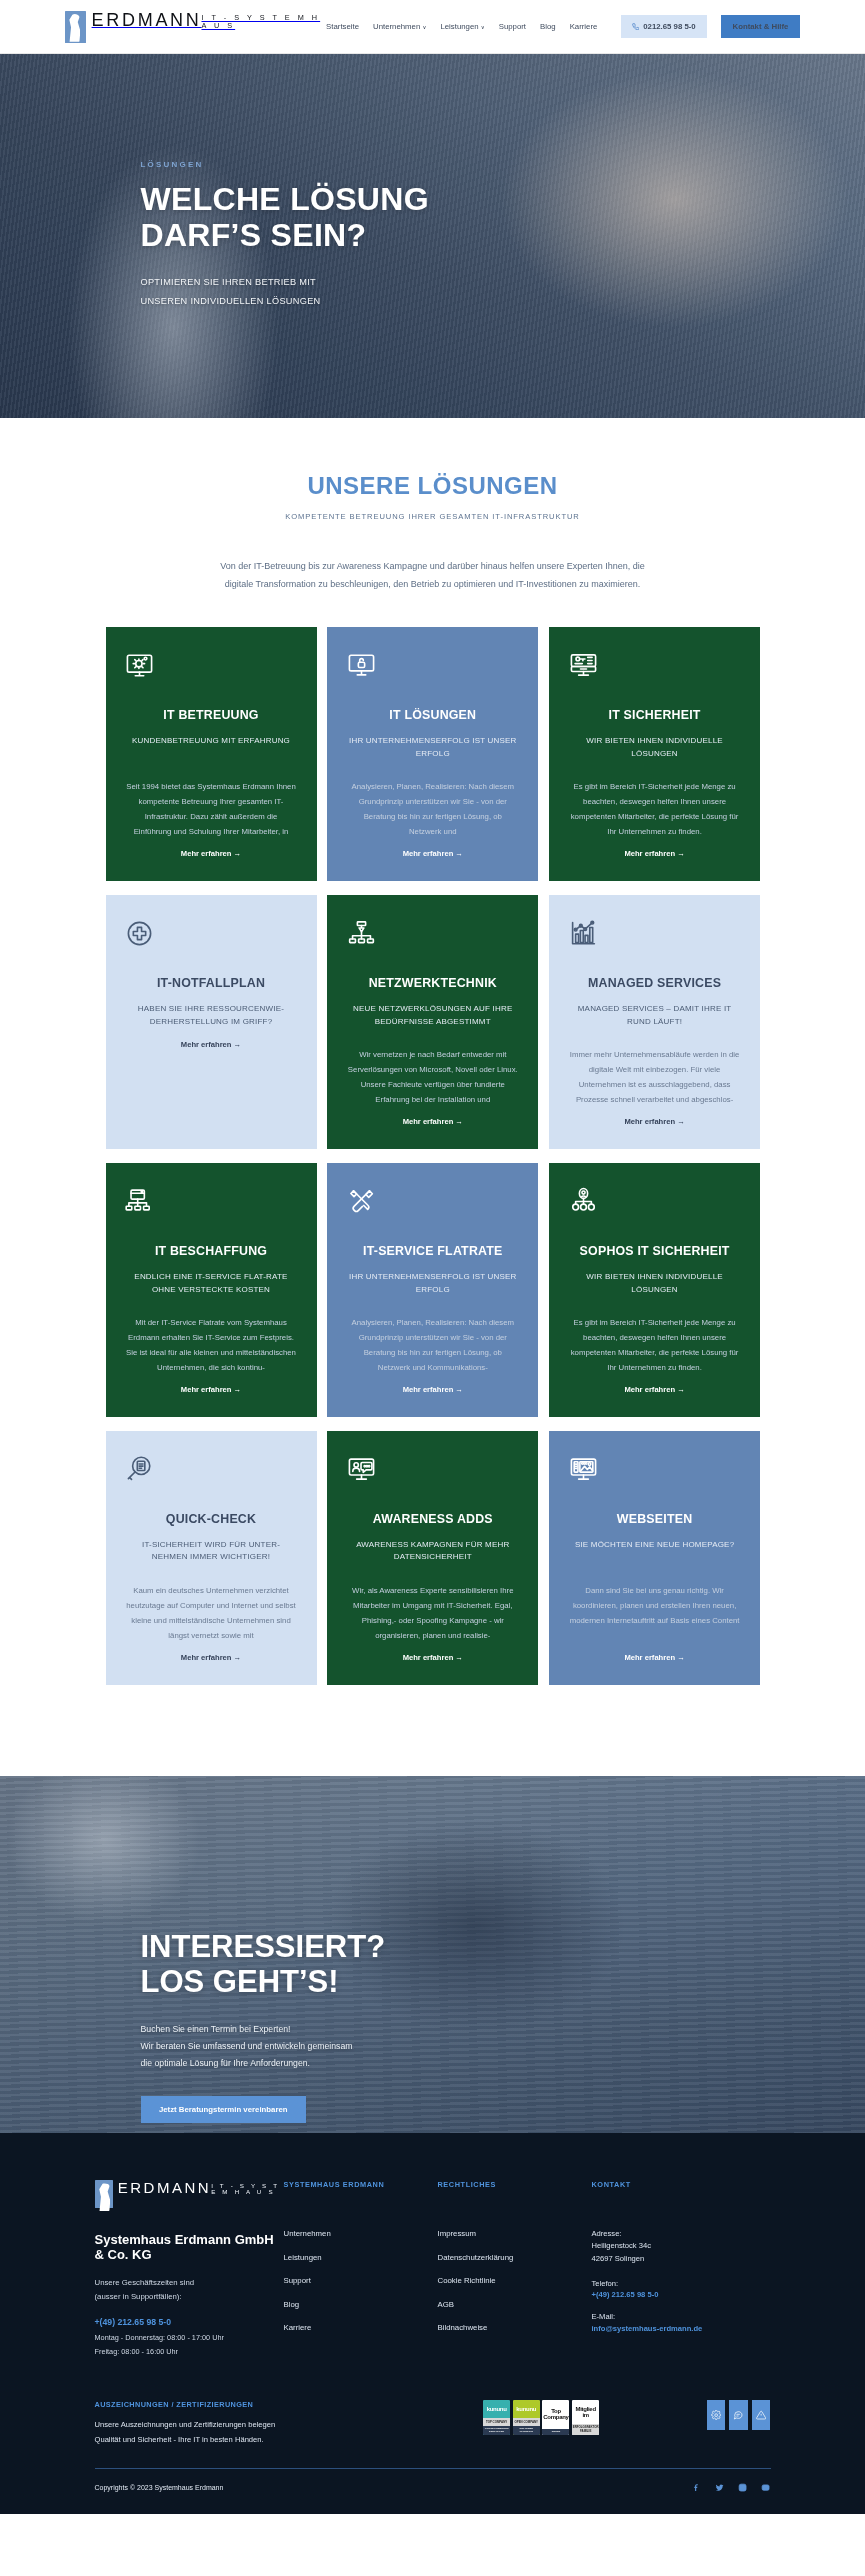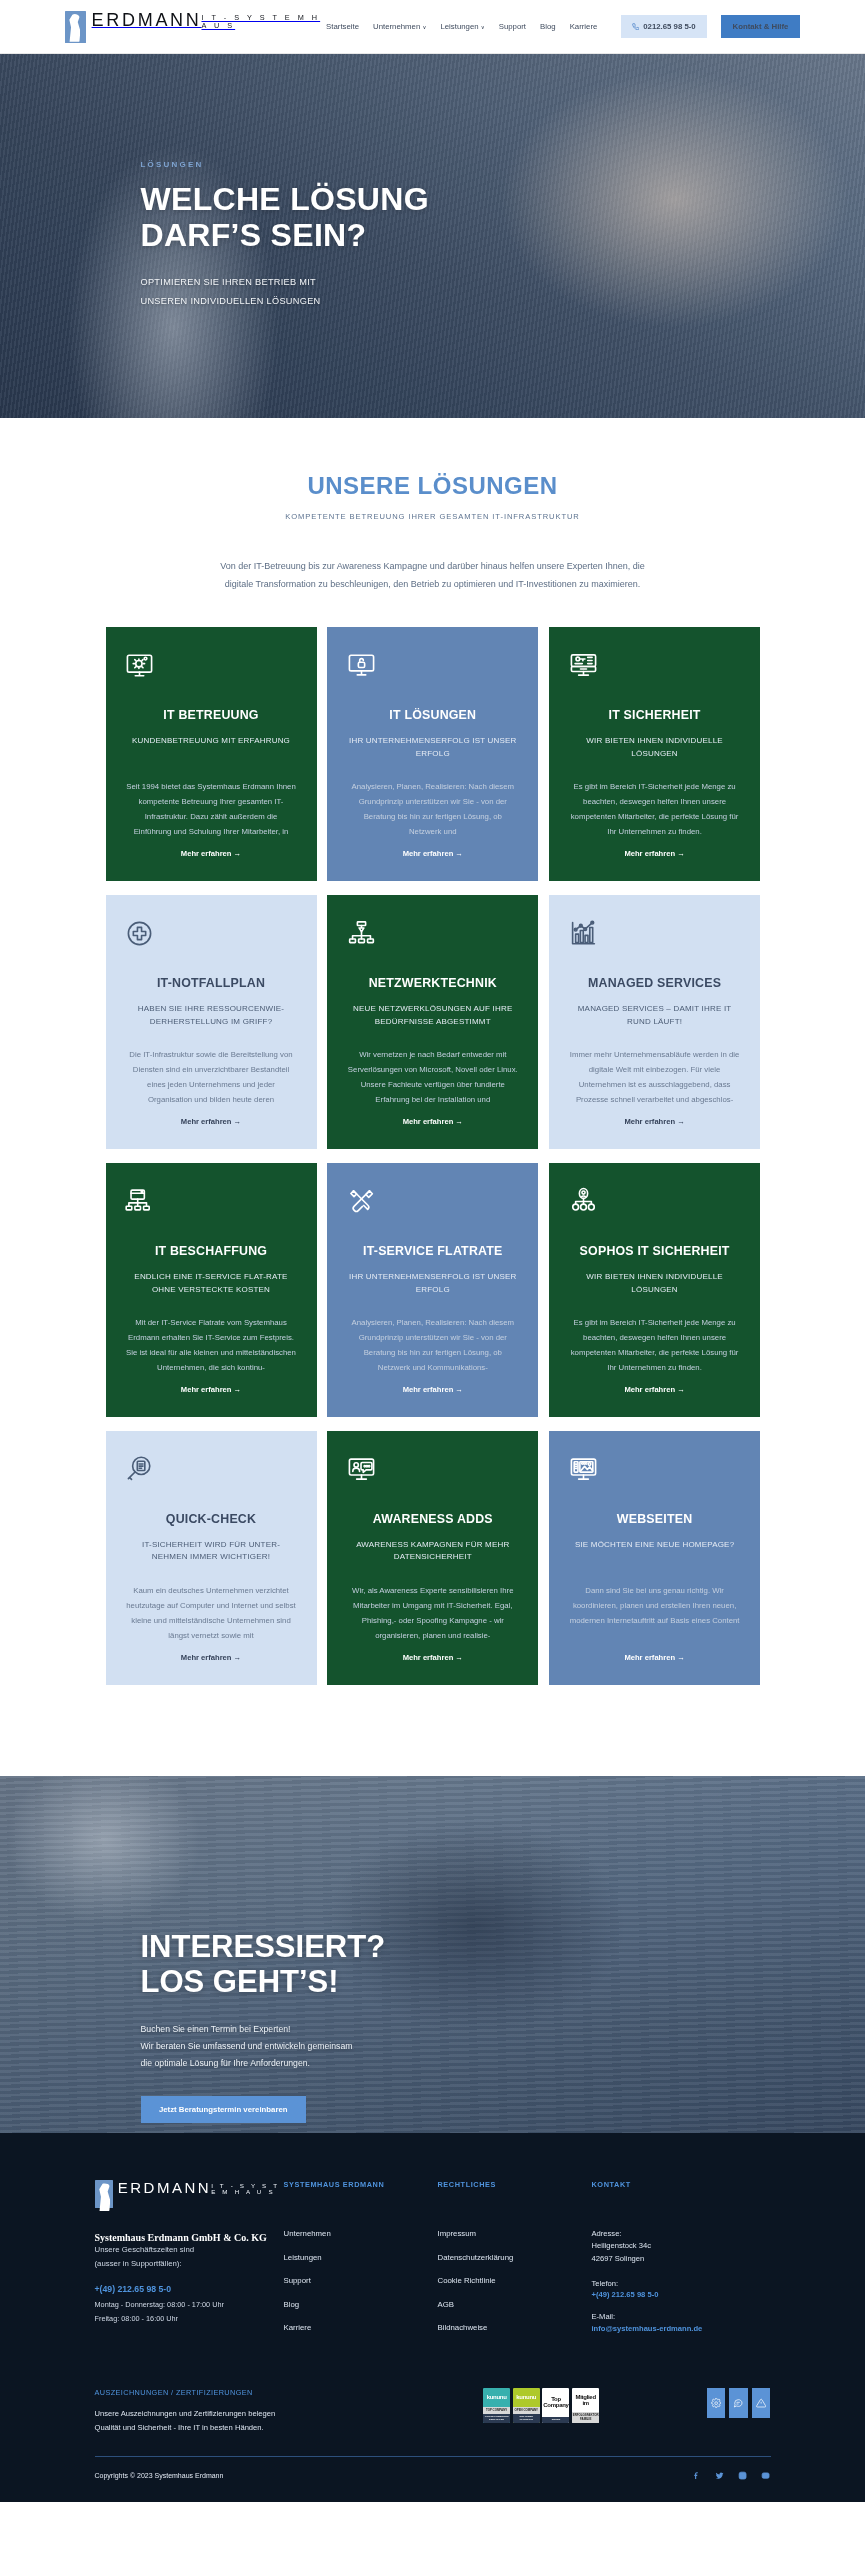--- a/index.html
+++ b/index.html
@@ -127,34 +127,34 @@
   }
 
   
   footer.site-footer{background:#0b1522;color:#dbe3ee;padding:47px 0 0;}
   .f-inner{width:676px;margin:0 auto;}
   .f-cols{display:grid;grid-template-columns:189px 154px 154px 1fr;gap:0;}
   .f-logo{display:flex;align-items:flex-start;gap:4.9px;margin-bottom:24px;}
   .f-logo .logo-mark{width:18.4px;height:28px;}
   .f-logo .logo-name{font-size:15px;letter-spacing:2.5px;color:#fff;}
   .f-logo .logo-sub{font-size:6.2px;letter-spacing:2.7px;color:#f0f4fa;margin-top:3.2px;}
-  .f-company{font-size:10px;font-weight:700;color:#fff;margin-bottom:0;font-family:Liberation Serif, serif;}
+  .f-company{font-size:13px;font-weight:700;color:#fff;margin-bottom:14px;}
   .f-hours-lead{font-size:7.8px;line-height:1.75;color:#cfd8e5;margin-bottom:14px;}
   .f-phone{font-size:8.7px;font-weight:700;color:#4f93dd;margin-bottom:3.8px;display:block;text-decoration:none;}
   .f-hours{font-size:7.3px;line-height:1.9;color:#cfd8e5;}
   .f-head{font-size:7.3px;font-weight:700;letter-spacing:0.6px;color:#4f93dd;margin-bottom:40px;}
   .f-links a{display:block;font-size:7.8px;color:#dde5f0;text-decoration:none;margin-bottom:14.6px;}
   .f-kontakt .lbl{font-size:7.6px;color:#dde5f0;margin-bottom:2.2px;}
   .f-kontakt .val{font-size:7.6px;color:#dde5f0;line-height:1.65;}
   .f-kontakt .lnk{font-size:7.6px;color:#4f93dd;font-weight:700;text-decoration:none;display:block;}
   .f-kontakt .grp{margin-bottom:13.5px;}
 
   .f-awards{display:flex;align-items:flex-start;justify-content:space-between;margin-top:41px;}
   .aw-text{width:281px;}
-  .aw-title{font-size:7.3px;font-weight:400;letter-spacing:0.4px;color:#4f93dd;margin-bottom:9.7px;}
+  .aw-title{font-size:7.3px;font-weight:700;letter-spacing:0.4px;color:#4f93dd;margin-bottom:9.7px;}
   .aw-desc{font-size:7.6px;line-height:1.85;color:#dde5f0;}
   .badges{display:flex;gap:2.7px;align-items:flex-start;}
   .badge{width:27px;height:35px;border-radius:1.1px;display:flex;flex-direction:column;overflow:hidden;font-size:2.8px;color:#fff;text-align:center;font-weight:700;}
   .b1{background:#37b0ae;} .b2{background:#aec92a;}
   .b3{background:#fff;color:#111;} .b4{background:#fff;color:#111;}
   .badge .b-top{flex:1;display:flex;align-items:center;justify-content:center;font-size:6px;letter-spacing:-0.3px;}
   .badge .b-mid{background:#d8d8d8;color:#222;padding:1.6px 0;font-size:2.9px;}
   .badge .b-bot{background:#2b3a52;color:#fff;padding:1.6px 0;font-size:2.4px;}
   .circle-btns{display:flex;gap:4.3px;}
   .cbtn{width:18.4px;height:30px;background:#5b93d6;display:flex;align-items:center;justify-content:center;}
@@ -266,21 +266,20 @@
       </div>
       <div class="card light">
         <div class="ico">
           <svg viewBox="0 0 24 24" fill="none" stroke-width="1.35" stroke-linecap="round" stroke-linejoin="round">
             <circle cx="12" cy="12" r="9.2"></circle>
             <path d="M10.3 6.9h3.4v3.4h3.4v3.4h-3.4v3.4h-3.4v-3.4H6.9v-3.4h3.4z"></path>
           </svg>
         </div>
         <h3>IT-NOTFALLPLAN</h3>
         <div class="tagline">HABEN SIE IHRE RESSOURCENWIE-DERHERSTELLUNG IM GRIFF?</div>
-        <div class="body">Die IT-Infrastruktur sowie die Bereitstellung von Diensten sind ein unverzichtbarer Bestandteil eines jeden Unternehmens und jeder Organisation und bilden heute deren</div>
         <a class="more" href="#">Mehr erfahren →</a>
       </div>
       <div class="card dark">
         <div class="ico">
           <svg viewBox="0 0 24 24" fill="none" stroke-width="1.35" stroke-linecap="round" stroke-linejoin="round">
             <rect x="8.6" y="2.4" width="6.8" height="3" rx=".5"></rect>
             <path d="M12 5.4v2M10 7.4h4l-2 3.2-2-3.2z"></path>
             <path d="M12 10.8v3.1M4.6 13.9h14.8M4.6 13.9v2.6M12 13.9v2.6M19.4 13.9v2.6"></path>
             <rect x="2.2" y="16.6" width="4.8" height="3" rx=".5"></rect>
             <rect x="9.6" y="16.6" width="4.8" height="3" rx=".5"></rect>

